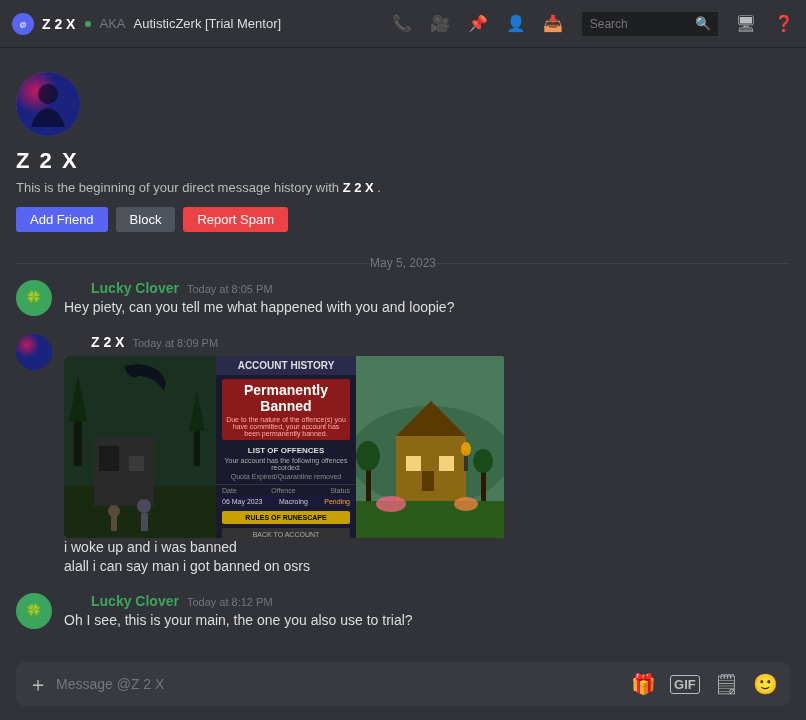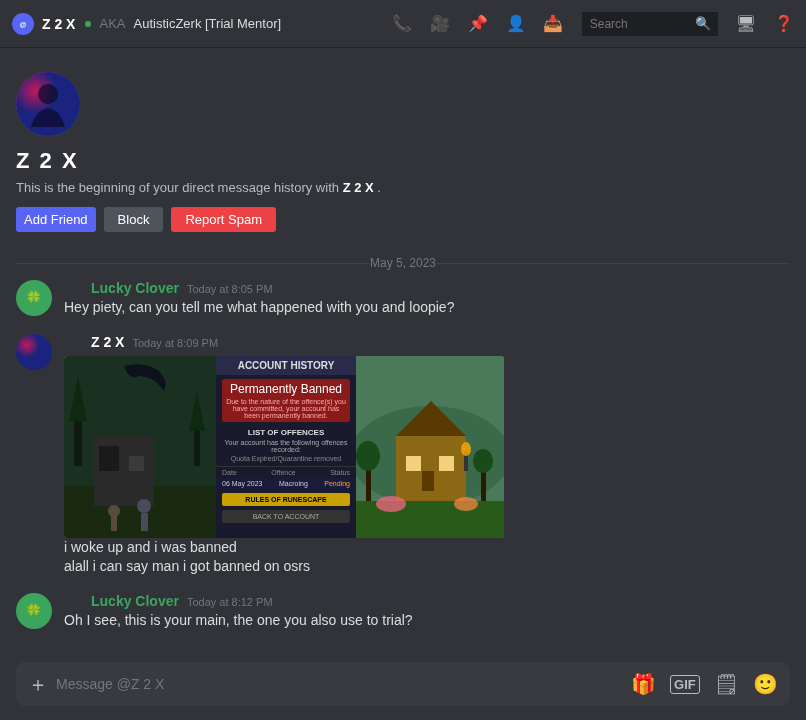--- a/index.html
+++ b/index.html
@@ -169,21 +169,21 @@
     }
     .action-buttons {
       display: flex;
       gap: 8px;
     }
     .btn-add-friend {
       background: #5865f2;
       color: #fff;
       border: none;
       border-radius: 3px;
-      padding: 5px 8px;
+      padding: 5px 14px;
       font-size: 13px;
       font-weight: 500;
       cursor: pointer;
     }
     .btn-block {
       background: #4f545c;
       color: #ffffff;
       border: none;
       border-radius: 3px;
       padding: 5px 14px;
@@ -320,23 +320,23 @@
     }
     .acc-banned-box {
       background: #8b1a1a;
       margin: 4px 6px;
       padding: 3px 4px;
       border-radius: 2px;
       text-align: center;
       font-size: 8px;
     }
     .acc-banned-title {
-      font-weight: normal;
-      color: #fff;
-      font-size: 12px;
+      font-weight: bold;
+      color: #fff;
+      font-size: 14px;
     }
     .acc-banned-desc {
       color: #ffaaaa;
       font-size: 7px;
       margin-top: 2px;
     }
     .acc-offences-title {
       text-align: center;
       font-size: 8px;
       color: #ddd;

